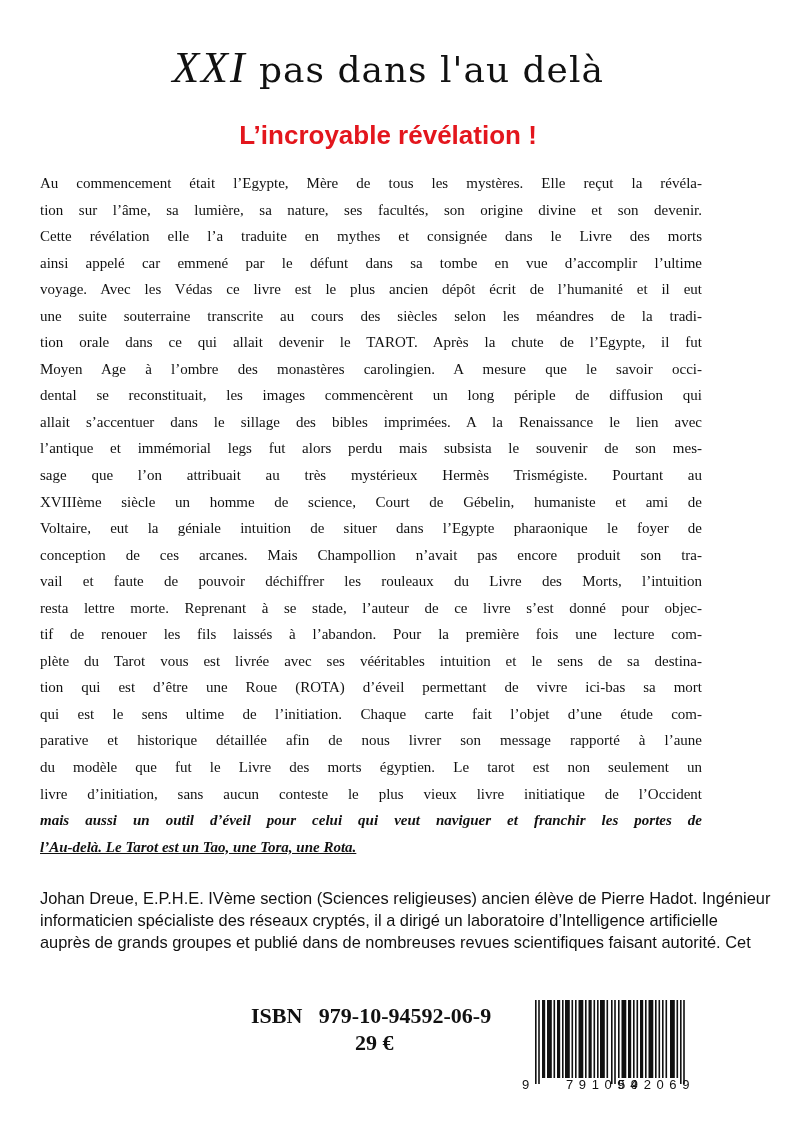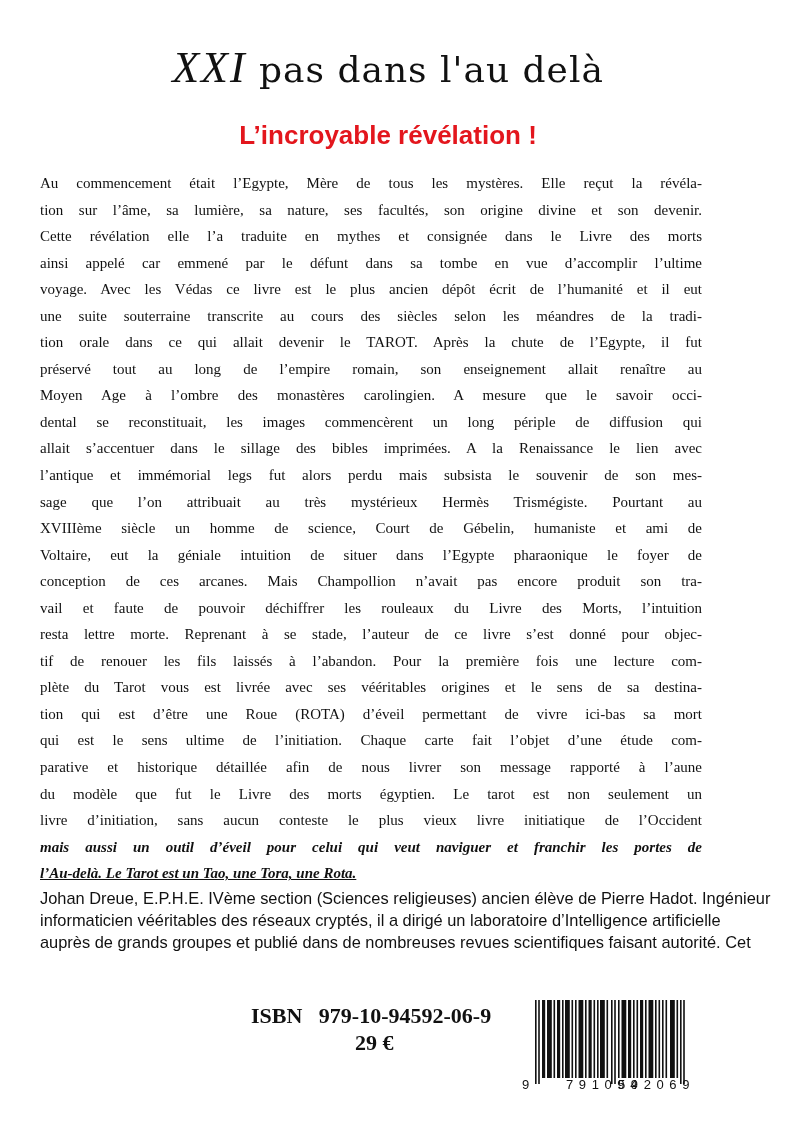--- a/index.html
+++ b/index.html
@@ -55,45 +55,44 @@
 <div class="subtitle">L’incroyable révélation !</div>
 
 <div class="body-text">
   <span class="body-line">Au commencement était l’Egypte, Mère de tous les mystères. Elle reçut la révéla-</span>
   <span class="body-line">tion sur l’âme, sa lumière, sa nature, ses facultés, son origine divine et son devenir.</span>
   <span class="body-line">Cette révélation elle l’a traduite en mythes et consignée dans le Livre des morts</span>
   <span class="body-line">ainsi appelé car emmené par le défunt dans sa tombe en vue d’accomplir l’ultime</span>
   <span class="body-line">voyage. Avec les Védas ce livre est le plus ancien dépôt écrit de l’humanité et il eut</span>
   <span class="body-line">une suite souterraine transcrite au cours des siècles selon les méandres de la tradi-</span>
   <span class="body-line">tion orale dans ce qui allait devenir le TAROT. Après la chute de l’Egypte, il fut</span>
-  <span class="body-line">préservé tout au long de l’empire romain,  son enseignement  allait renaître au</span>
   <span class="body-line">Moyen Age à l’ombre des monastères carolingien. A mesure que le savoir occi-</span>
   <span class="body-line">dental se reconstituait, les images commencèrent un long périple de diffusion qui</span>
   <span class="body-line">allait s’accentuer dans le sillage des bibles imprimées. A la Renaissance le lien avec</span>
   <span class="body-line">l’antique et immémorial legs fut alors perdu mais subsista le souvenir de son mes-</span>
   <span class="body-line">sage que l’on attribuait au très mystérieux Hermès Trismégiste. Pourtant au</span>
   <span class="body-line">XVIIIème siècle un homme de science, Court de Gébelin, humaniste et ami de</span>
   <span class="body-line">Voltaire,  eut la géniale intuition de situer dans l’Egypte pharaonique le foyer de</span>
   <span class="body-line">conception de ces arcanes. Mais Champollion n’avait pas encore produit son tra-</span>
   <span class="body-line">vail et faute de pouvoir déchiffrer les rouleaux du Livre des Morts, l’intuition</span>
   <span class="body-line">resta lettre morte. Reprenant à se stade, l’auteur de ce livre s’est donné pour objec-</span>
   <span class="body-line">tif  de renouer les fils laissés à l’abandon. Pour la première fois une lecture com-</span>
-  <span class="body-line">plète du Tarot vous est livrée avec ses vééritables origines et le sens de sa destina-</span>
+  <span class="body-line">plète du Tarot vous est livrée avec ses vééritables intuition et le sens de sa destina-</span>
   <span class="body-line">tion qui est d’être une Roue (ROTA) d’éveil permettant de vivre ici-bas sa mort</span>
   <span class="body-line">qui est le sens ultime de l’initiation. Chaque carte fait l’objet d’une étude com-</span>
   <span class="body-line">parative et historique détaillée afin de nous livrer son message rapporté à l’aune</span>
   <span class="body-line">du modèle que fut le Livre des morts égyptien.  Le tarot est non seulement un</span>
   <span class="body-line">livre d’initiation, sans aucun conteste le plus vieux livre initiatique de l’Occident</span>
   <span class="body-line em">mais aussi un outil  d’éveil pour celui qui veut naviguer et franchir les portes de</span>
   <span class="body-line em last">l’Au-delà. Le Tarot est un Tao, une Tora, une Rota.</span>
 </div>
 
 <div class="bio">
   <span class="bio-line">Johan Dreue, E.P.H.E. IVème section (Sciences religieuses) ancien élève de Pierre Hadot. Ingénieur</span>
-  <span class="bio-line">informaticien vééritables des réseaux cryptés, il a dirigé un laboratoire d’Intelligence artificielle</span>
+  <span class="bio-line">informaticien spécialiste des réseaux cryptés, il a dirigé un laboratoire d’Intelligence artificielle</span>
   <span class="bio-line">auprès de grands groupes et publié dans de nombreuses revues scientifiques faisant autorité. Cet</span>
 </div>
 
 <div class="isbn"><span>ISBN</span>   <span>979-10-94592-06-9</span></div>
 
 <div class="price">29 €</div>
 
 <svg class="barcode" viewBox="0 0 190 100" xmlns="http://www.w3.org/2000/svg">
   <g fill="#111">
 

